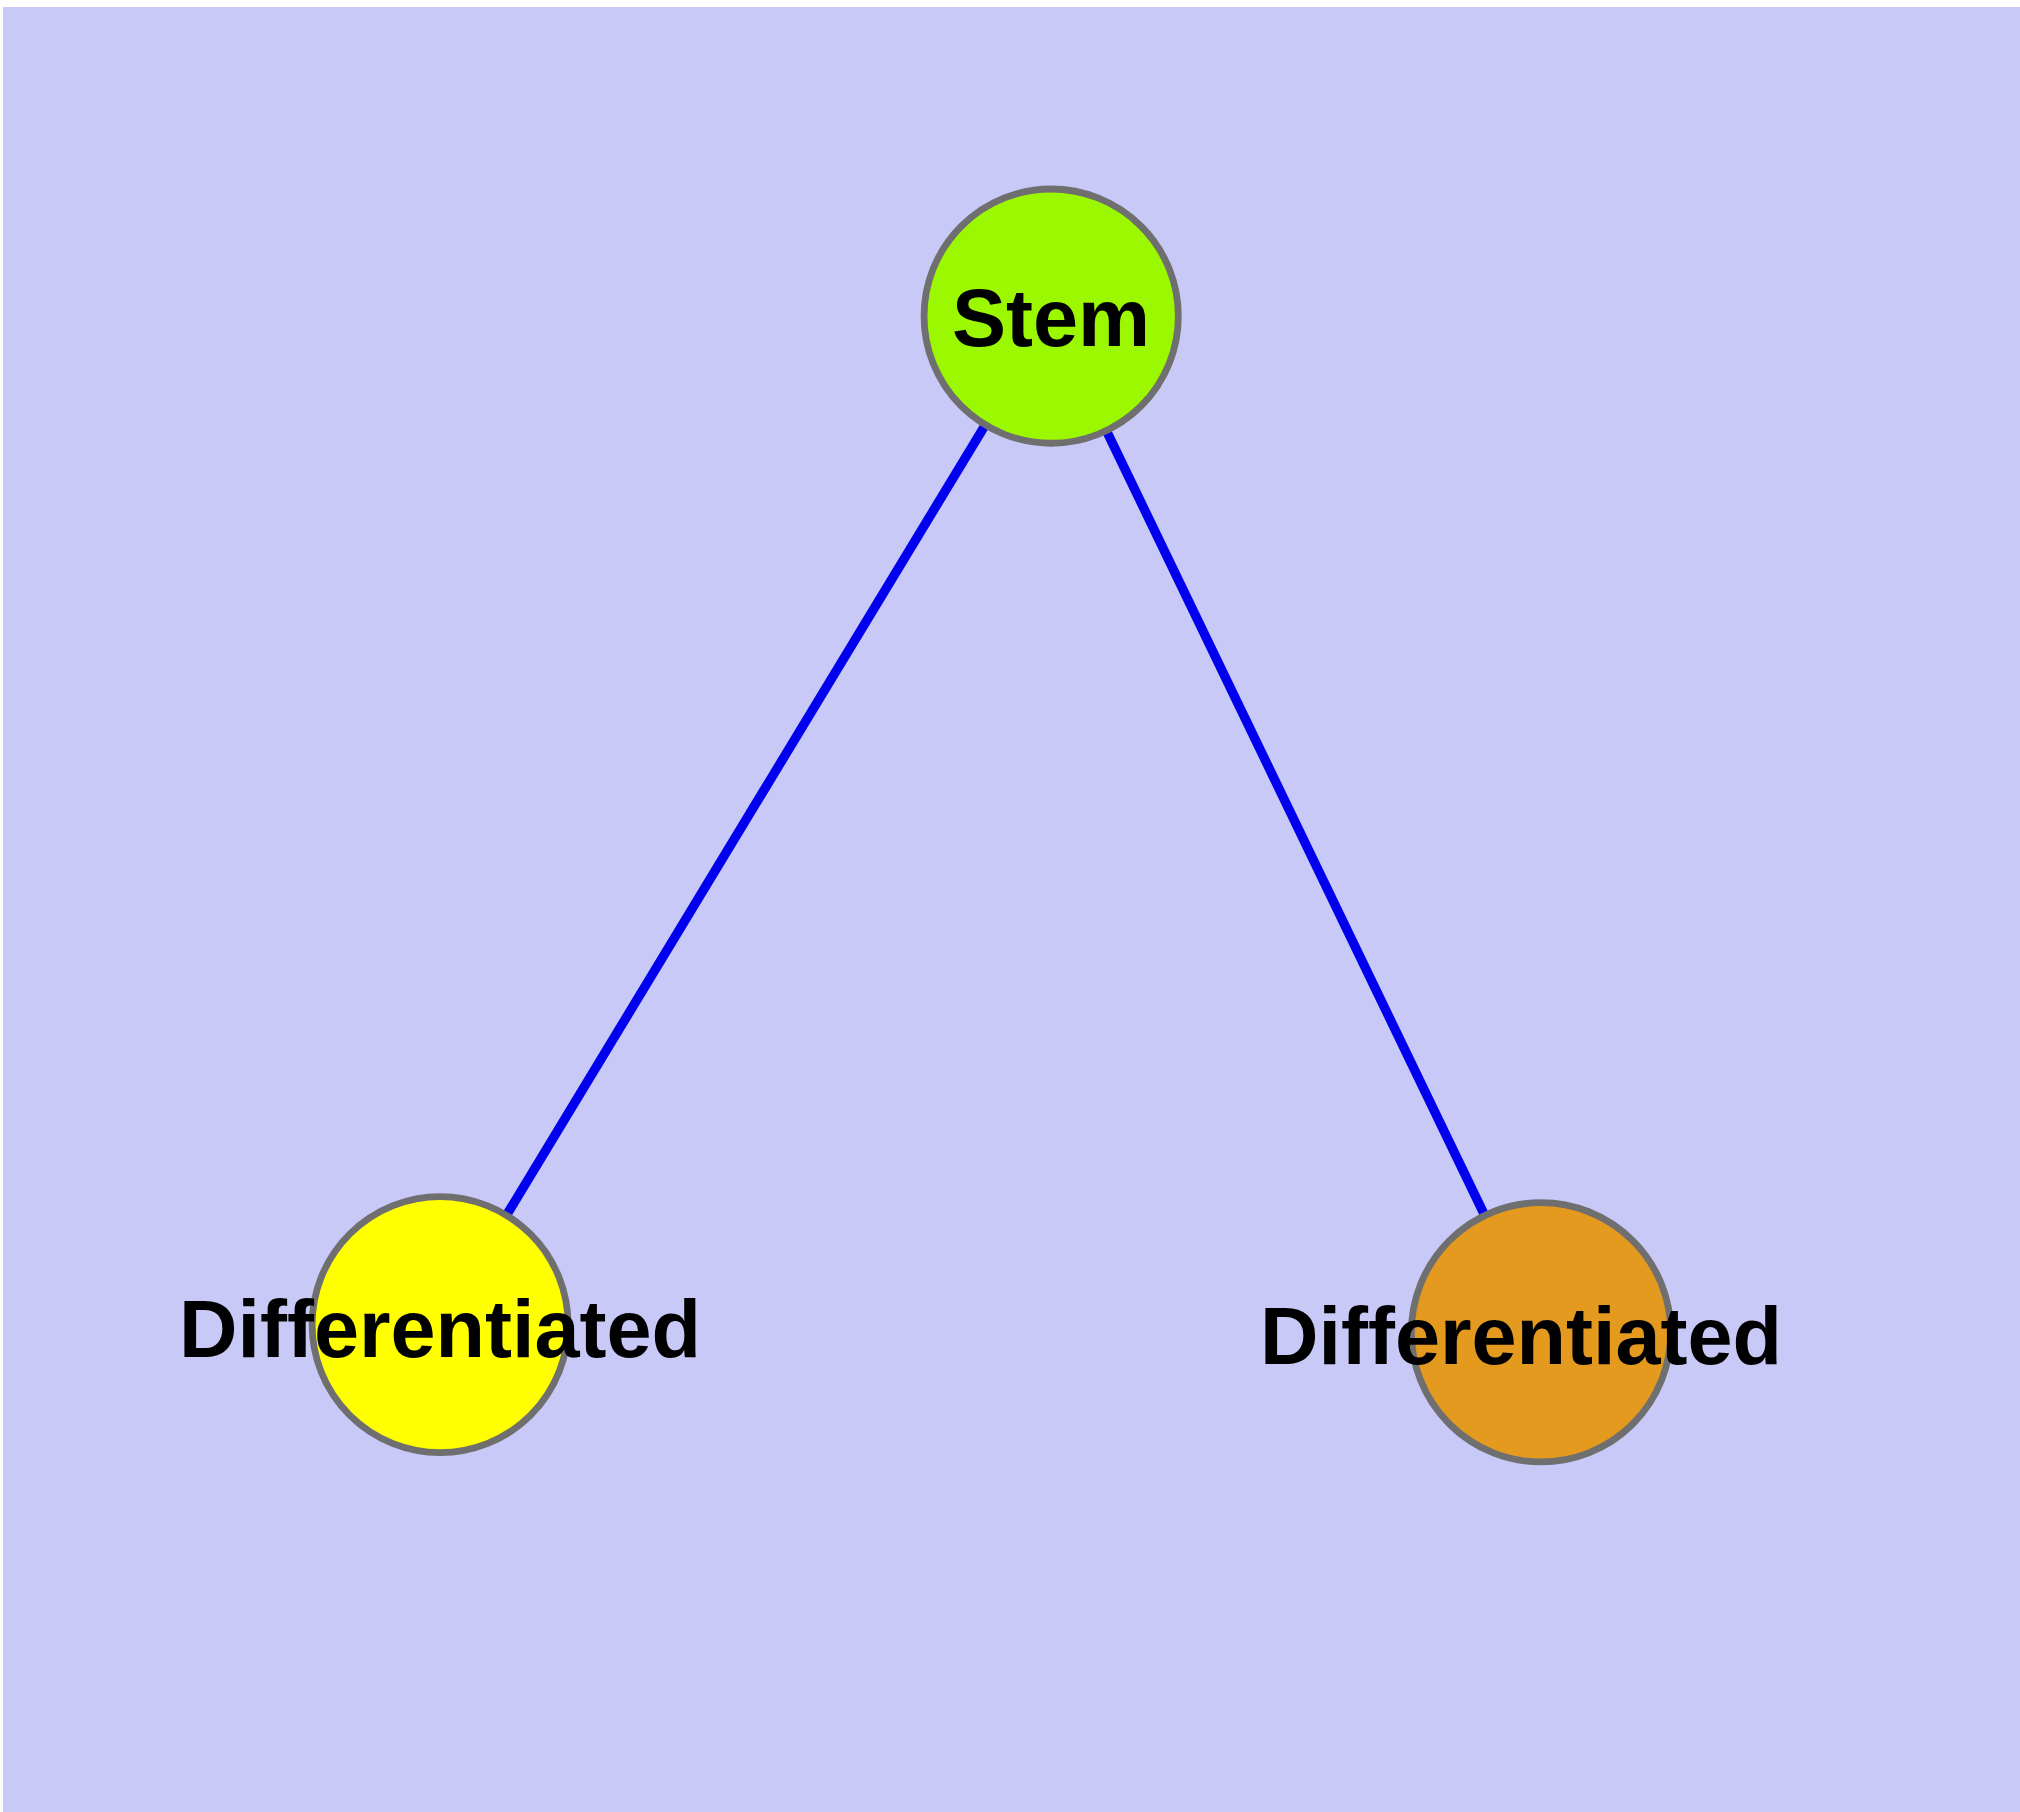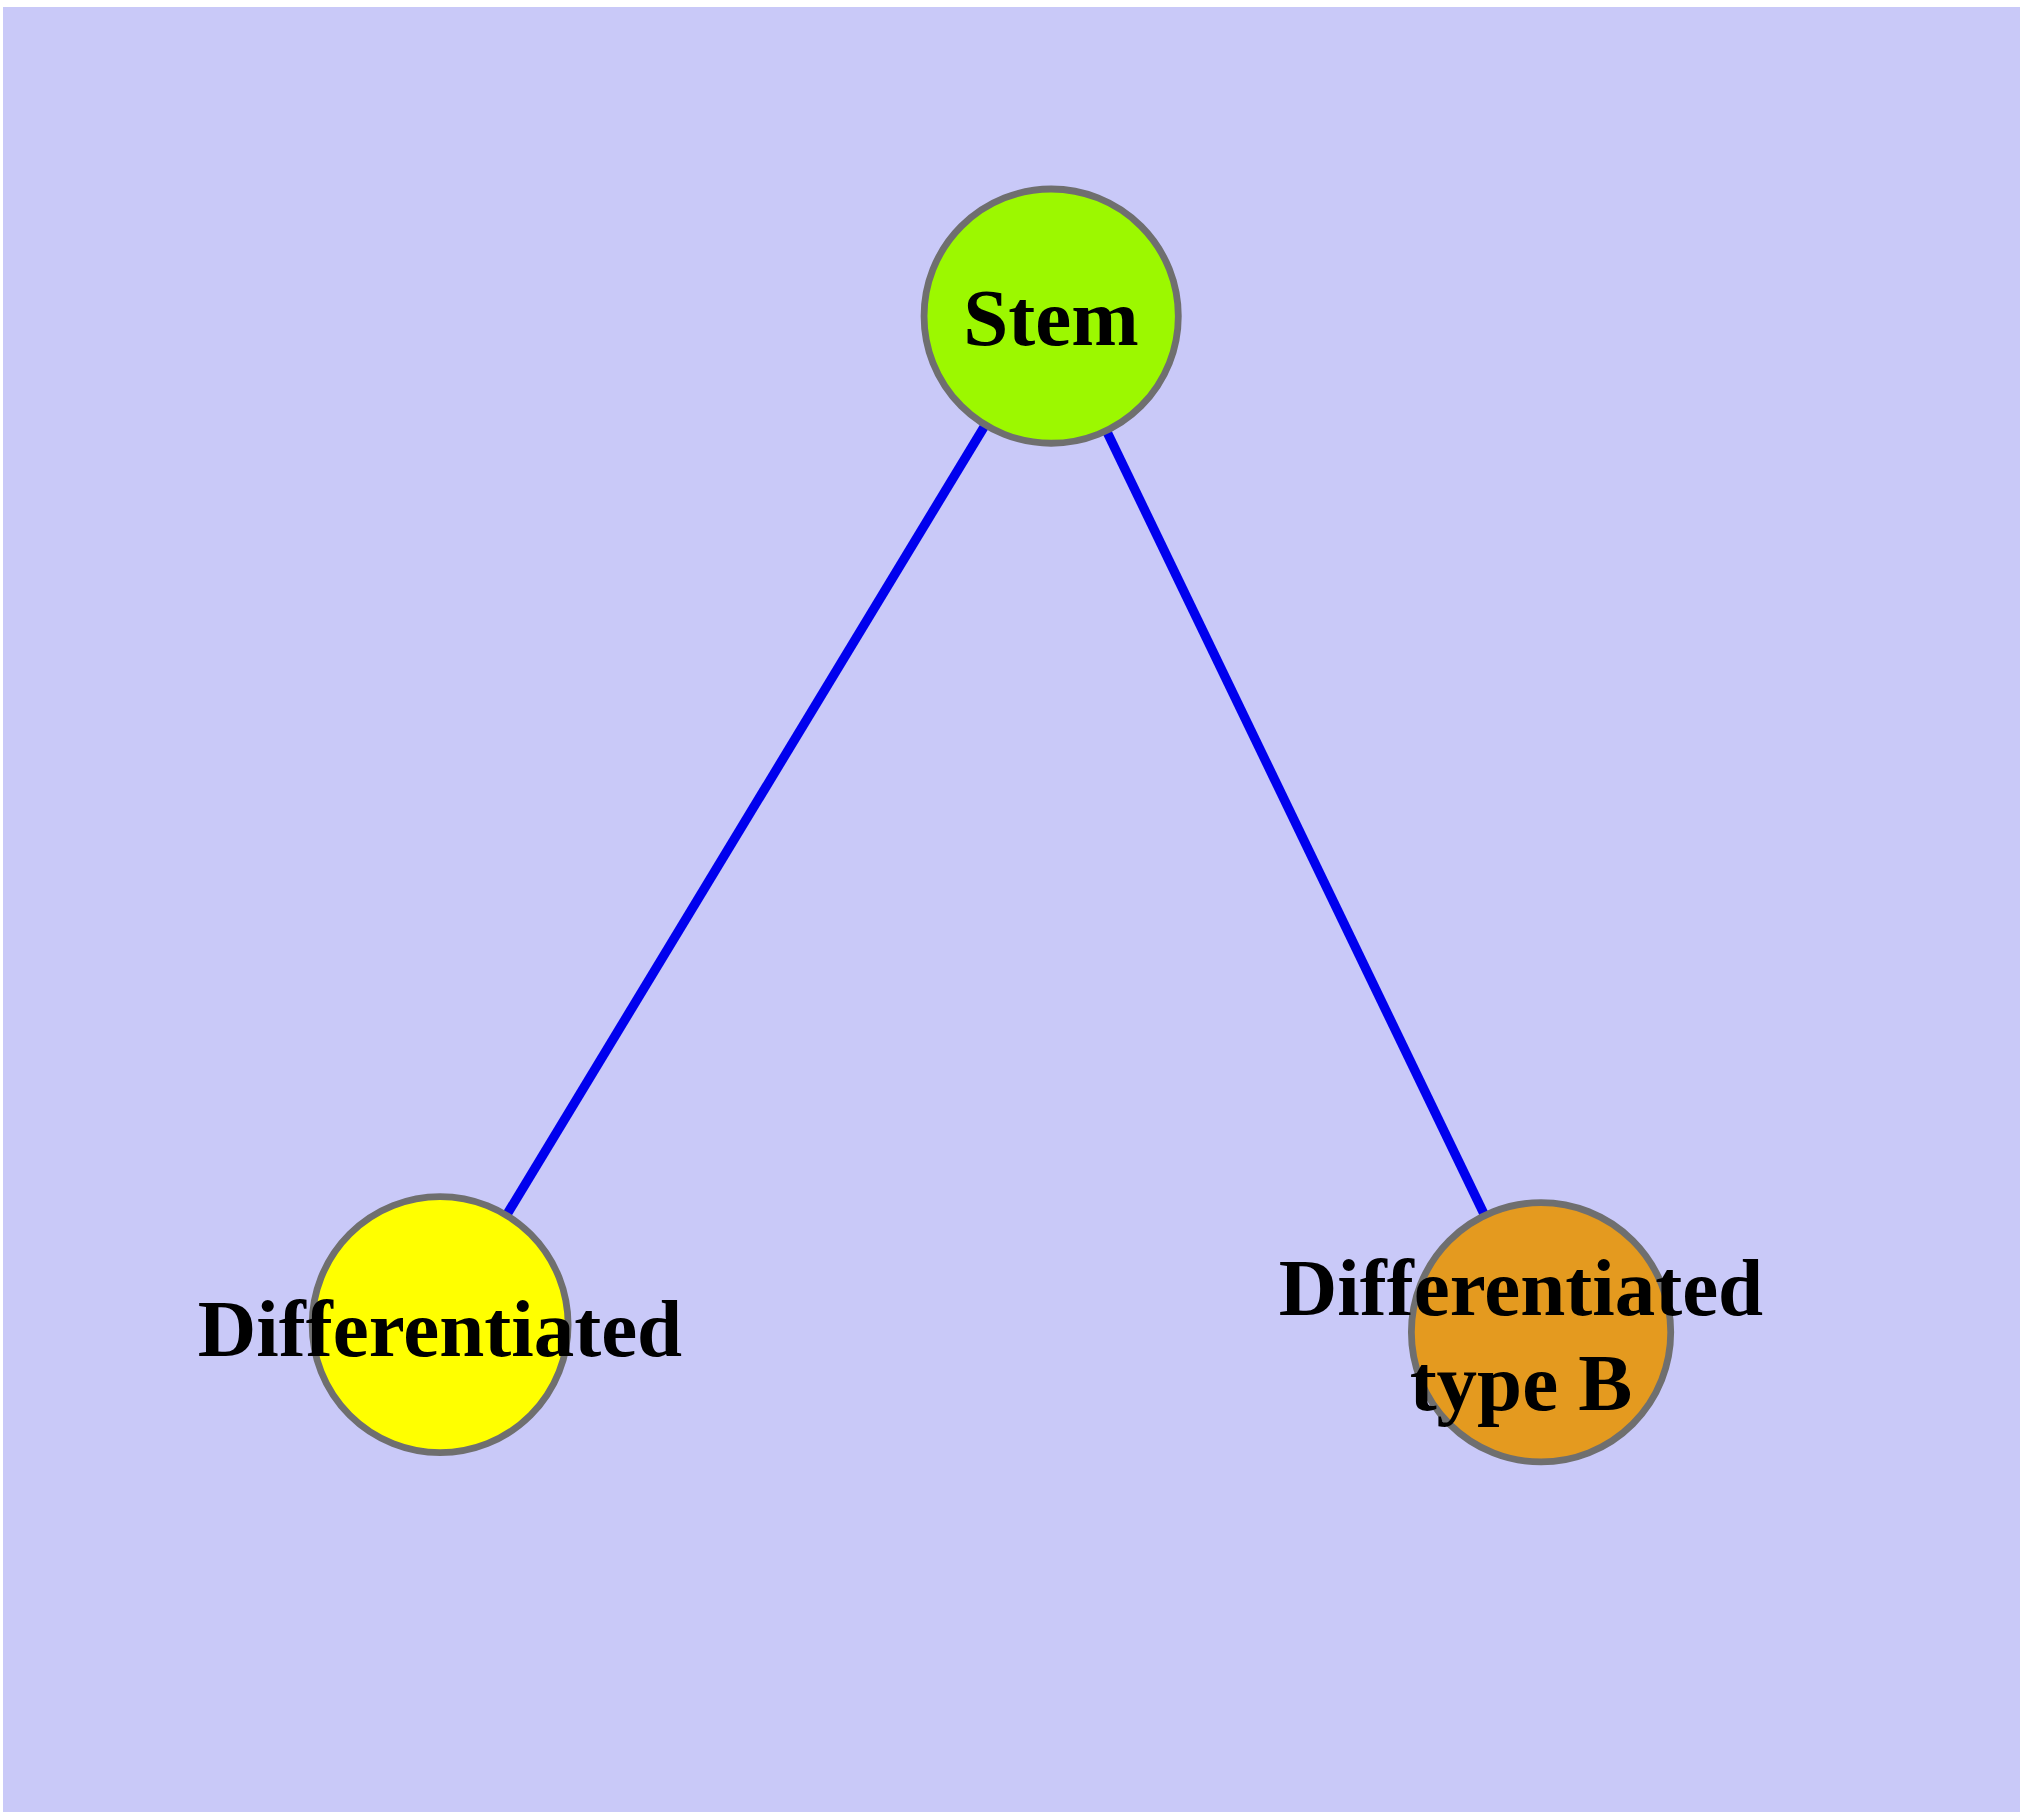--- a/index.html
+++ b/index.html
@@ -9,21 +9,20 @@
     height: 1812px;
     background: #ffffff;
     overflow: hidden;
     font-family: "Liberation Sans", sans-serif;
   }
   .stage {
     position: absolute;
     left: 0; top: 0;
     width: 1670px;
     height: 1812px;
-    font-family: Liberation Serif, serif;
   }
   .canvas {
     position: absolute;
     left: 3.4px;
     top: 6.8px;
     width: 2017px;
     height: 1805px;
   }
   svg.graph {
     position: absolute;
@@ -62,16 +61,15 @@
   <div class="node-label" style="left:1051px; top:318px;">
     <div>Stem</div>
   </div>
 
   <div class="node-label" style="left:440px; top:1329px;">
     <div>Differentiated</div>
   </div>
 
   <div class="node-label" style="left:1521px; top:1336px;">
     <div>Differentiated</div>
-    <div>type B</div>
   </div>
 </div>
 
 
 </body></html>

